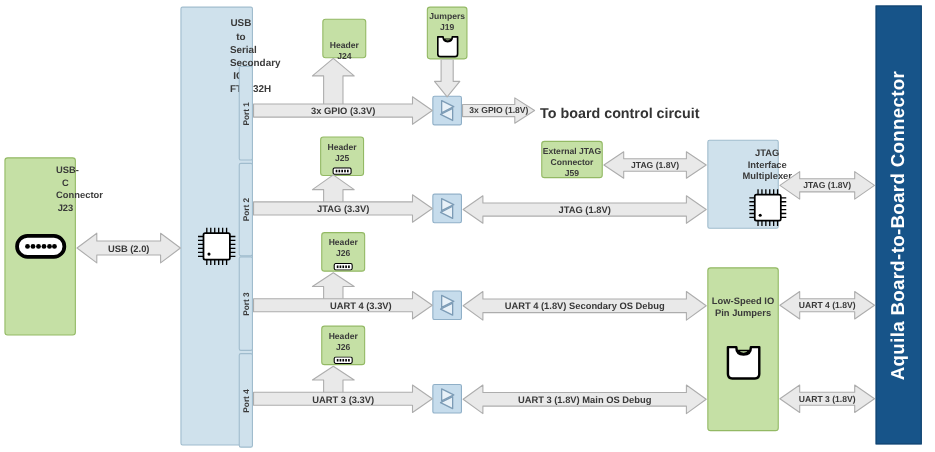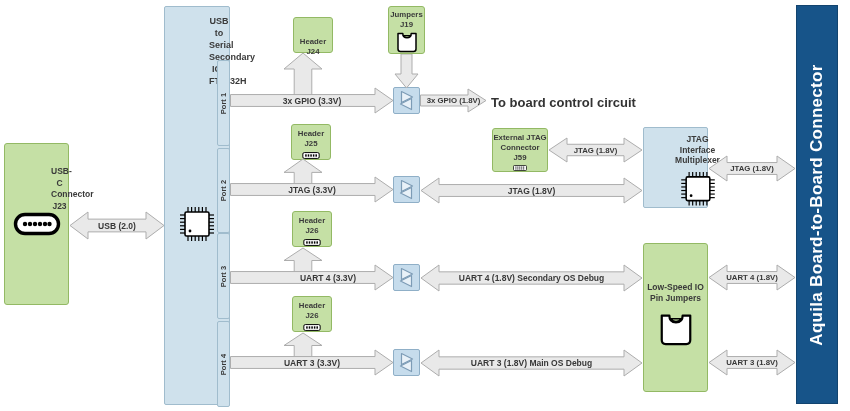--- a/index.html
+++ b/index.html
@@ -138,21 +138,21 @@
     <span class="arrow-label">UART 3 (1.8V) Main OS Debug</span>
   </div>
   <div class="arrow small-label" style="left:708px;top:349px;width:88px;height:27px;">
       <svg width="88" height="27">
         <polygon points="1,13.5 19,1 19,7.5600000000000005 69,7.5600000000000005 69,1 87,13.5 69,26 69,19.439999999999998 19,19.439999999999998 19,26" fill="#e9e9e9" stroke="#adadad" stroke-width="1" stroke-linejoin="round"></polygon>
       </svg>
     <span class="arrow-label">UART 3 (1.8V)</span>
   </div>
 
   <div class="node green" style="left:4px;top:143px;width:65px;height:162px;">
-    <div class="title" style="padding-top:22px;margin-left:46px;">
+    <div class="title" style="padding-top:5px;margin-left:46px;">
       <span style="display:block">USB-C</span>
       <span style="display:block">Connector</span>
       <span style="display:block">J23</span>
     </div>
     <svg class="icon" width="48" height="24" viewBox="0 0 48 24" style="position:absolute;left:50%;top:68px;transform:translateX(-50%);">
       <rect x="2.5" y="2.5" width="43" height="19" rx="9.5" fill="#fff" stroke="#000" stroke-width="3.4"></rect>
       <circle cx="12" cy="12" r="2.2" fill="#000"></circle>
         <circle cx="17" cy="12" r="2.2" fill="#000"></circle>
       <circle cx="22" cy="12" r="2.2" fill="#000"></circle>
         <circle cx="27" cy="12" r="2.2" fill="#000"></circle>
@@ -287,21 +287,21 @@
       <polygon points="17.5,10.5 6.5,16 17.5,21.5" fill="#e8f1f8" stroke="#7d9cb6" stroke-width="1.2" stroke-linejoin="round"></polygon>
     </svg>
   </div>
   <div class="shifter" style="left:393px;top:349px;width:27px;height:27px;">
     <svg class="icon" width="25" height="25" viewBox="0 0 25 25">
       <polygon points="7.5,3.5 18.5,9 7.5,14.5" fill="#e8f1f8" stroke="#7d9cb6" stroke-width="1.2" stroke-linejoin="round"></polygon>
       <polygon points="17.5,10.5 6.5,16 17.5,21.5" fill="#e8f1f8" stroke="#7d9cb6" stroke-width="1.2" stroke-linejoin="round"></polygon>
     </svg>
   </div>
 
-  <div class="node green flexcol" style="left:492px;top:128px;width:56px;height:44px;padding-top:4px;">
+  <div class="node green flexcol" style="left:492px;top:128px;width:56px;height:34px;padding-top:4px;">
     <span class="small-title">External JTAG</span>
     <span class="small-title">Connector J59</span>
     <svg class="icon" width="30" height="13" viewBox="0 0 30 13" style="margin-top:2px;">
       <rect x="1" y="1" width="28" height="11" rx="2" fill="#fff" stroke="#000" stroke-width="1.6"></rect>
       <g fill="#000">
         <rect x="5" y="3.4" width="2.3" height="2.3"></rect>
           <rect x="9.2" y="3.4" width="2.3" height="2.3"></rect>
           <rect x="13.4" y="3.4" width="2.3" height="2.3"></rect>
           <rect x="17.6" y="3.4" width="2.3" height="2.3"></rect>
           <rect x="21.8" y="3.4" width="2.3" height="2.3"></rect>
@@ -343,21 +343,21 @@
           <line x1="31" y1="20.8" x2="36" y2="20.8"></line>
           <line x1="31" y1="24.4" x2="36" y2="24.4"></line>
           <line x1="31" y1="28" x2="36" y2="28"></line>
       </g>
       <rect x="7" y="7" width="24" height="24" rx="1.5" fill="#fff" stroke="#000" stroke-width="1.6"></rect>
       <circle cx="12" cy="26" r="1.4" fill="#000"></circle>
     </svg>
   </div>
 
   <div class="node green" style="left:643px;top:243px;width:65px;height:149px;">
-    <div class="title" style="padding-top:38px;line-height:11px;">
+    <div class="title" style="padding-top:24px;line-height:11px;">
       <span style="display:block">Low-Speed IO</span>
       <span style="display:block">Pin Jumpers</span>
     </div>
     <svg class="icon" width="38" height="36" viewBox="0 0 24 22" style="position:absolute;left:50%;top:67px;transform:translateX(-50%);">
       <path d="M3,2.5 L3,18 Q3,20.5 5.5,20.5 L18.5,20.5 Q21,20.5 21,18 L21,2.5 L16.2,2.5 Q16.2,6.8 12,6.8 Q7.8,6.8 7.8,2.5 Z" fill="#fff" stroke="#000" stroke-width="1.4" stroke-linejoin="round"></path>
       <path d="M7.8,4.5 L16.2,4.5 M8.6,4.5 Q12,8 15.4,4.5" fill="none" stroke="#000" stroke-width="0.9"></path>
     </svg>
   </div>
 
   <div class="node bar" style="left:796px;top:5px;width:42px;height:399px;">

